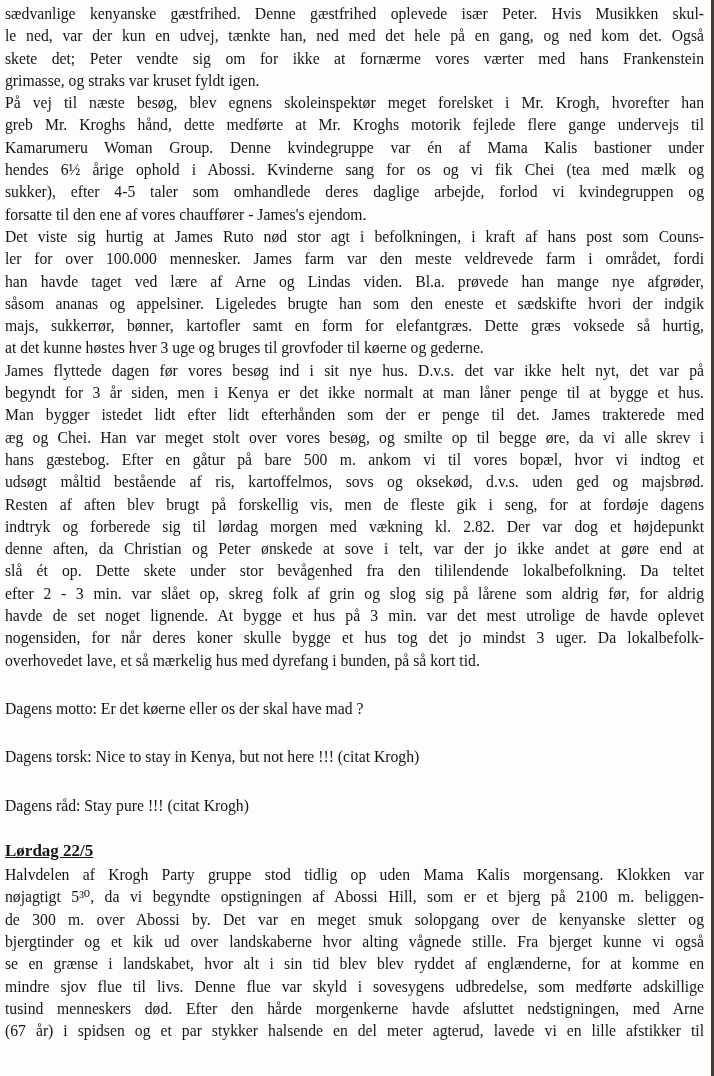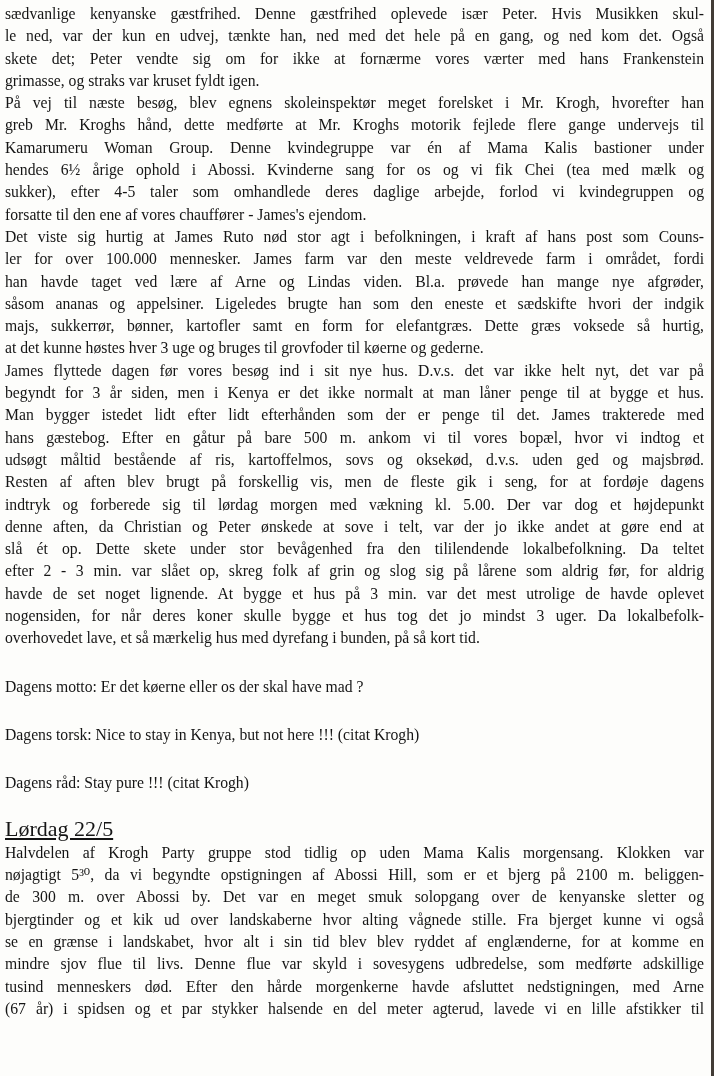--- a/index.html
+++ b/index.html
@@ -19,22 +19,22 @@
     padding: 3px 10px 0 5px;
     font-size: 15.7px;
     line-height: 22.3px;
   }
   .doc-text { width: 100%; }
   .block { margin: 0; }
   .block.note { margin-top: 26px; }
   .block.heading {
     margin-top: 23px;
     margin-bottom: 2px;
-    font-weight: normal;
-    font-size: 22px;
+    font-weight: bold;
+    font-size: 17px;
   }
   .block.heading .line { text-decoration: underline; }
   .line {
     text-align: justify;
     text-align-last: justify;
     white-space: normal;
   }
   .line.last {
     text-align-last: left;
   }
@@ -70,24 +70,25 @@
         <div class="line">ler for over 100.000 mennesker. James farm var den meste veldrevede farm i området, fordi</div>
         <div class="line">han havde taget ved lære af Arne og Lindas viden. Bl.a. prøvede han mange nye afgrøder,</div>
         <div class="line">såsom ananas og appelsiner. Ligeledes brugte han som den eneste et sædskifte hvori der indgik</div>
         <div class="line">majs, sukkerrør, bønner, kartofler samt en form for elefantgræs. Dette græs voksede så hurtig,</div>
         <div class="line last">at det kunne høstes hver 3 uge og bruges til grovfoder til køerne og gederne.</div>
       </div>
       <div class="block paragraph">
         <div class="line">James flyttede dagen før vores besøg ind i sit nye hus. D.v.s. det var ikke helt nyt, det var på</div>
         <div class="line">begyndt for 3 år siden, men i Kenya er det ikke normalt at man låner penge til at bygge et hus.</div>
         <div class="line">Man bygger istedet lidt efter lidt efterhånden som der er penge til det. James trakterede med</div>
+        <div class="line">æg og Chei. Han var meget stolt over vores besøg, og smilte op til begge øre, da vi alle skrev i</div>
         <div class="line">hans gæstebog. Efter en gåtur på bare 500 m. ankom vi til vores bopæl, hvor vi indtog et</div>
         <div class="line">udsøgt måltid bestående af ris, kartoffelmos, sovs og oksekød, d.v.s. uden ged og majsbrød.</div>
         <div class="line">Resten af aften blev brugt på forskellig vis, men de fleste gik i seng, for at fordøje dagens</div>
-        <div class="line">indtryk og forberede sig til lørdag morgen med vækning kl. 5.00. Der var dog et højdepunkt</div>
+        <div class="line">indtryk og forberede sig til lørdag morgen med vækning kl. 2.82. Der var dog et højdepunkt</div>
         <div class="line">denne aften, da Christian og Peter ønskede at sove i telt, var der jo ikke andet at gøre end at</div>
         <div class="line">slå ét op. Dette skete under stor bevågenhed fra den tililendende lokalbefolkning. Da teltet</div>
         <div class="line">efter 2 - 3 min. var slået op, skreg folk af grin og slog sig på lårene som aldrig før, for aldrig</div>
         <div class="line">havde de set noget lignende. At bygge et hus på 3 min. var det mest utrolige de havde oplevet</div>
         <div class="line">nogensiden, for når deres koner skulle bygge et hus tog det jo mindst 3 uger. Da lokalbefolk-</div>
         <div class="line last">overhovedet lave, et så mærkelig hus med dyrefang i bunden, på så kort tid.</div>
       </div>
       <div class="block note">
         <div class="line last">Dagens motto: Er det køerne eller os der skal have mad ?</div>
       </div>

